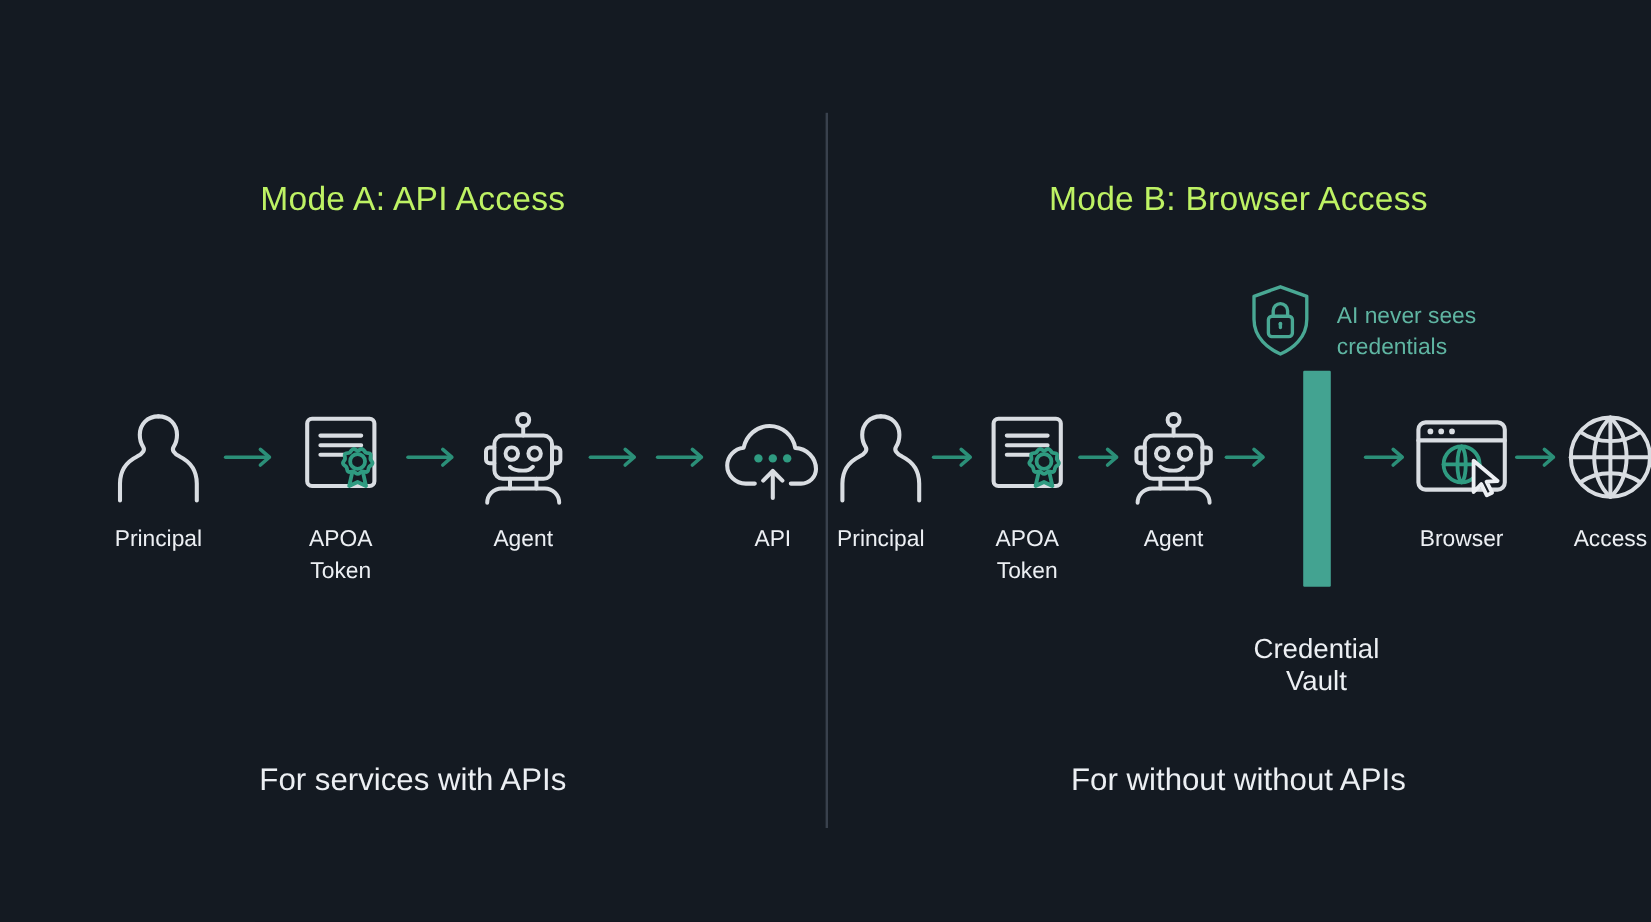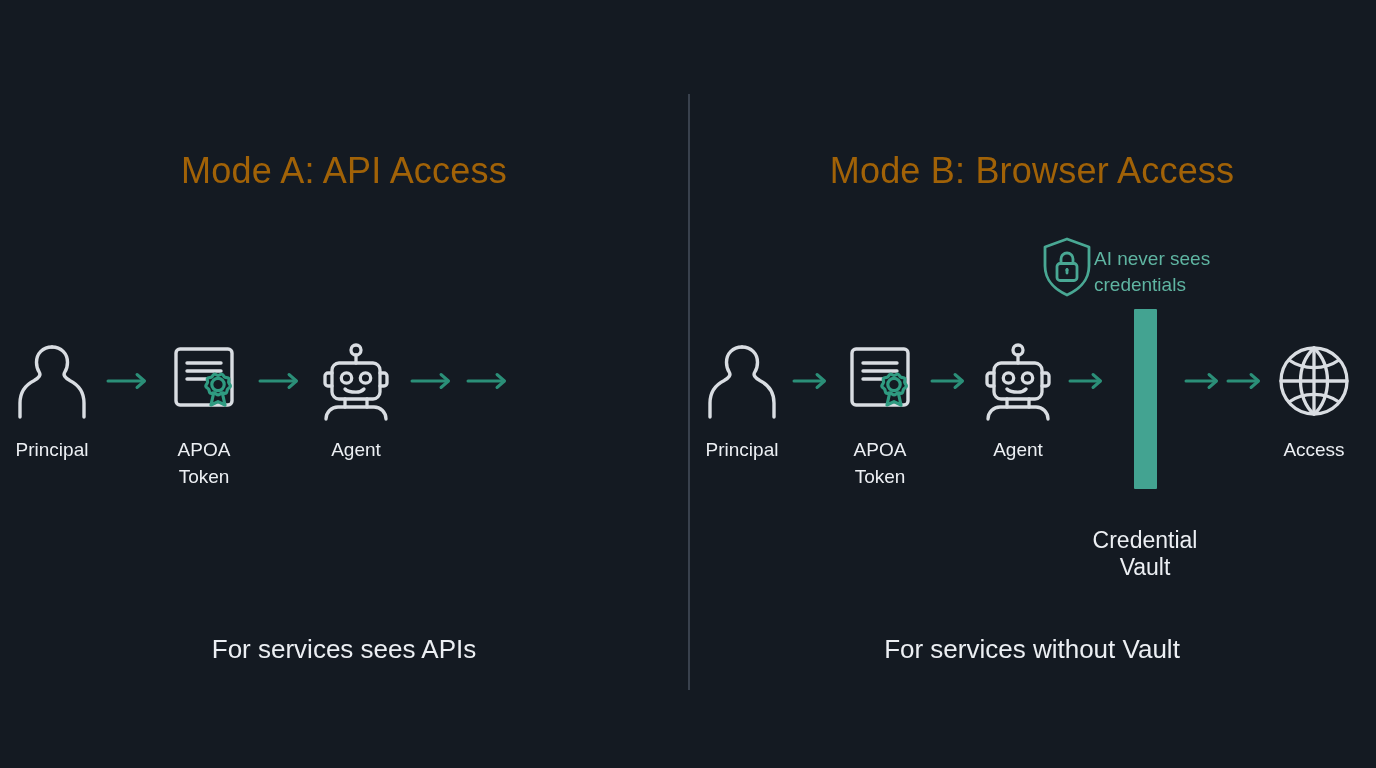--- a/index.html
+++ b/index.html
@@ -37,23 +37,23 @@
   }
   .panel.left  { left: 0; }
   .panel.right { left: 688px; }
 
   .panel-title {
     position: absolute;
     top: 150px;
     left: 0;
     width: 100%;
     text-align: center;
-    font-size: 36px;
+    font-size: 28px;
     font-weight: 400;
-    color: #a16207;
+    color: #bef264;
     letter-spacing: .2px;
     white-space: nowrap;
   }
   .panel-footer {
     position: absolute;
     top: 634px;
     left: 0;
     width: 100%;
     text-align: center;
     font-size: 26px;
@@ -64,21 +64,21 @@
 
   
   .flow {
     position: absolute;
     top: 338px;
     left: 0;
     width: 100%;
     display: flex;
     flex-direction: row;
     align-items: flex-start;
-    justify-content: flex-start;
+    justify-content: flex-end;
   }
   .flow.left-flow  { padding-left: 4px; }
   .flow.right-flow { padding-left: 6px; }
 
   .node {
     width: 96px;
     display: flex;
     flex-direction: column;
     align-items: center;
   }
@@ -137,22 +137,22 @@
     white-space: pre-line;
   }
 
   
   .badge {
     position: absolute;
     top: 236px;
     left: 1041px;
     display: flex;
     flex-direction: row;
-    align-items: center;
-    gap: 1px;
+    align-items: flex-end;
+    gap: 21px;
   }
   .badge-text {
     font-size: 19px;
     line-height: 26px;
     color: #5fb5a2;
     white-space: pre-line;
     padding-top: 6px;
   }
 </style>
 </head>
@@ -238,24 +238,38 @@
       </div>
 
 
       <div class="arrow">
         <svg width="44" height="18" viewBox="0 0 44 18" fill="none" stroke="#2b8f78" stroke-width="3" stroke-linecap="round" stroke-linejoin="round">
           <path d="M2 9h36"></path>
             <path d="M31 2.5 38.5 9 31 15.5"></path>
         </svg>
       </div>
 
+      <div class="node">
+        <div class="glyph">
+          <svg width="86" height="72" viewBox="0 0 86 72" fill="none" stroke-linecap="round" stroke-linejoin="round">
+            <path d="M28 58H20.5C11.9 58 5 51.3 5 43c0-7.7 6-14.1 13.7-14.9C20.7 18.2 29.5 10 40.3 10
+                     c10.7 0 19.6 8 21.4 18.2C71.4 28.7 79 36.6 79 45.9 79 52.6 73.4 58 66.5 58H58" stroke="#d9dde2" stroke-width="3.4" fill="none"></path>
+            <circle cx="31" cy="37" r="3.5" fill="#2f9b81"></circle>
+            <circle cx="43" cy="37" r="3.5" fill="#2f9b81"></circle>
+            <circle cx="55" cy="37" r="3.5" fill="#2f9b81"></circle>
+            <path d="M43 70V48" stroke="#d9dde2" stroke-width="3.4"></path>
+            <path d="M35 55.5 43 47.5l8 8" stroke="#d9dde2" stroke-width="3.4"></path>
+          </svg>
+        </div>
+        <div class="caption">API</div>
+      </div>
 
     </div>
 
-    <div class="panel-footer">For services sees APIs</div>
+    <div class="panel-footer">For services with APIs</div>
   </div>
 
   <div class="panel right">
 
     <div class="panel-title">Mode B: Browser Access</div>
 
     <div class="flow right-flow">
 
       <div class="node">
         <div class="glyph">
@@ -334,20 +348,36 @@
 Vault</div>
       </div>
 
       <div class="arrow narrow">
         <svg width="38" height="18" viewBox="0 0 38 18" fill="none" stroke="#2b8f78" stroke-width="3" stroke-linecap="round" stroke-linejoin="round">
           <path d="M2 9h30"></path>
             <path d="M25 2.5 32.5 9 25 15.5"></path>
         </svg>
       </div>
 
+      <div class="node">
+        <div class="glyph">
+          <svg width="84" height="74" viewBox="0 0 84 74" fill="none" stroke-linecap="round" stroke-linejoin="round">
+            <rect x="6" y="8" width="72" height="56" rx="6" stroke="#d9dde2" stroke-width="3.4"></rect>
+            <path d="M6 23h72" stroke="#d9dde2" stroke-width="3.4"></path>
+            <circle cx="16" cy="15.5" r="2.4" fill="#d9dde2"></circle>
+            <circle cx="25" cy="15.5" r="2.4" fill="#d9dde2"></circle>
+            <circle cx="34" cy="15.5" r="2.4" fill="#d9dde2"></circle>
+            <circle cx="42" cy="43" r="15" stroke="#2f9b81" stroke-width="3.2" fill="none"></circle>
+            <path d="M27 43h30" stroke="#2f9b81" stroke-width="3.2"></path>
+            <path d="M42 28c4.6 4.6 4.6 25.4 0 30-4.6-4.6-4.6-25.4 0-30z" stroke="#2f9b81" stroke-width="3.2" fill="none"></path>
+            <path d="M52 40 52 66l6.4-6.6 4.6 9.4 4.4-2.2-4.6-9.2 9.2-.6L52 40z" fill="#141a22" stroke="#eceff3" stroke-width="3.2"></path>
+          </svg>
+        </div>
+        <div class="caption">Browser</div>
+      </div>
 
       <div class="arrow narrow">
         <svg width="38" height="18" viewBox="0 0 38 18" fill="none" stroke="#2b8f78" stroke-width="3" stroke-linecap="round" stroke-linejoin="round">
           <path d="M2 9h30"></path>
             <path d="M25 2.5 32.5 9 25 15.5"></path>
         </svg>
       </div>
 
       <div class="node">
         <div class="glyph">
@@ -358,21 +388,21 @@
             <path d="M39 6c9 8.6 13.5 20.6 13.5 33S48 64.4 39 72c-9-7.6-13.5-20.6-13.5-33S30 14.6 39 6z"></path>
             <path d="M14 18c7 5 15.5 7.6 25 7.6S57 23 64 18"></path>
             <path d="M14 60c7-5 15.5-7.6 25-7.6S57 55 64 60"></path>
           </svg>
         </div>
         <div class="caption">Access</div>
       </div>
 
     </div>
 
-    <div class="panel-footer">For services without Vault</div>
+    <div class="panel-footer">For without without APIs</div>
   </div>
 
   <div class="badge">
     <div>
       <svg width="52" height="62" viewBox="0 0 52 62" fill="none" stroke-linecap="round" stroke-linejoin="round">
         <path d="M26 3 4 11v19c0 15.5 12 24.6 22 29 10-4.4 22-13.5 22-29V11L26 3z" stroke="#49a894" stroke-width="2.8" fill="none"></path>
         <rect x="16" y="27.5" width="20" height="17" rx="3" stroke="#49a894" stroke-width="2.8" fill="none"></rect>
         <path d="M20 27.5v-4.5a6 6 0 0 1 12 0v4.5" stroke="#49a894" stroke-width="2.8" fill="none"></path>
         <path d="M26 33.5v3.5" stroke="#49a894" stroke-width="2.8"></path>
         <circle cx="26" cy="34" r="1.6" fill="#49a894"></circle>

